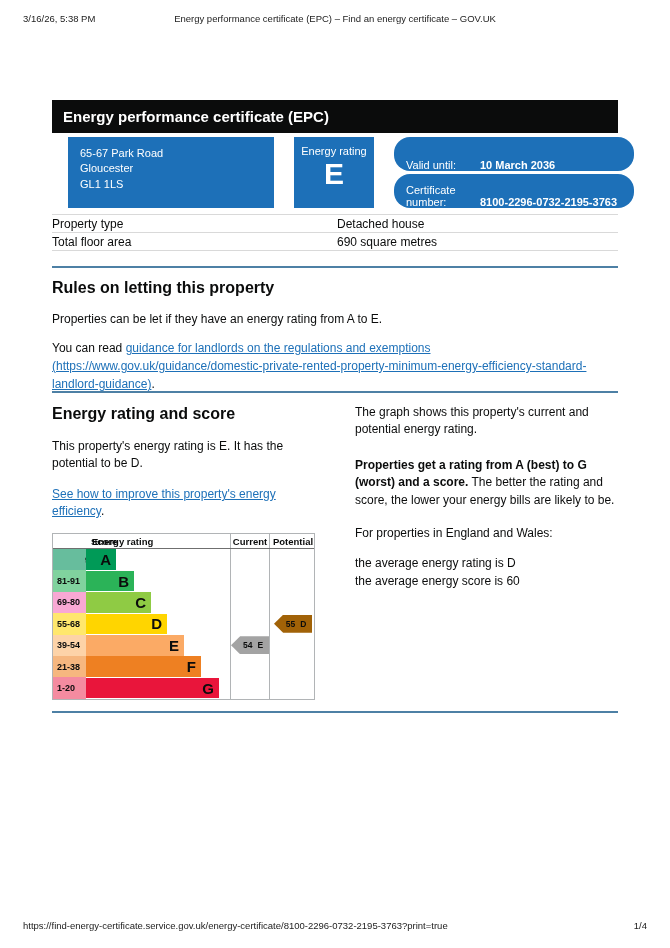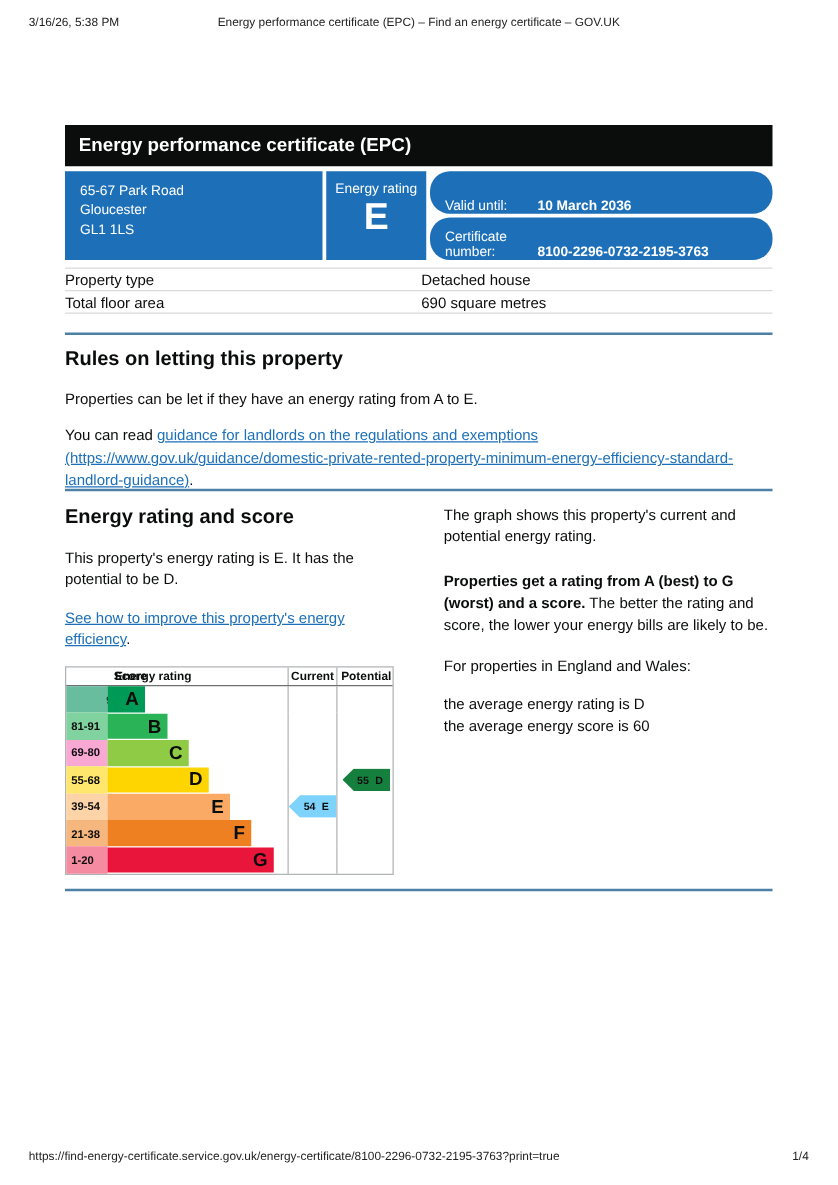--- a/index.html
+++ b/index.html
@@ -10,22 +10,22 @@
   .ph-date { position:absolute; top:13px; left:23px; font-size:9.5px; color:#222; }
   .ph-title { position:absolute; top:13px; left:50%; transform:translateX(-50%); font-size:9.5px; color:#222; white-space:nowrap; }
   .pf-url { position:absolute; top:920px; left:23px; font-size:9.5px; color:#222; }
   .pf-page { position:absolute; top:920px; right:23px; font-size:9.5px; color:#222; }
 
   .content { position:absolute; left:52px; top:0; width:566px; height:948px; }
 
   .banner { position:absolute; top:100px; left:0; width:566px; height:33px; background:#0b0c0c; color:#fff;
             display:flex; align-items:center; padding-left:11px; font-size:15px; font-weight:bold; }
 
-  .summary { position:absolute; top:137px; left:0; width:566px; height:71px; display:grid;
-             grid-template-columns:206px 80px 1fr; column-gap:3px; }
+  .summary { position:absolute; top:137px; left:16px; width:566px; height:71px; display:grid;
+             grid-template-columns:206px 80px 1fr; column-gap:20px; }
   .cell-blue { background:#1d70b8; color:#fff; }
   .address { padding:9px 0 0 12px; font-size:11px; line-height:1.4; }
   .rating-cell { display:flex; flex-direction:column; align-items:center; padding-top:8px; }
   .rating-label { font-size:11px; }
   .rating-letter { font-size:30px; font-weight:bold; line-height:1.1; }
   .meta-col { display:grid; grid-template-rows:1fr 1fr; row-gap:3px; }
   .meta-row { display:flex; align-items:flex-end; font-size:11px; padding-left:12px;border-radius:16px; }
   .meta-label { width:74px; flex:none; }
   .meta-value { font-weight:bold; }
 
@@ -166,33 +166,33 @@
             <div class="epc-side"></div>
             <div class="epc-side"></div>
           </div>
           <div class="epc-row">
             <div class="epc-score" style="background: rgb(255, 231, 109);">55-68</div>
             <div class="epc-bandcell">
               <div class="epc-bar" style="width: 81px; background: rgb(255, 213, 0);">D</div>
             </div>
             <div class="epc-side"></div>
             <div class="epc-side">
-              <div class="epc-arrow" style="background: #15803d;">
+              <div class="epc-arrow" style="background: #a16207;">
                 <span>55</span>
                 <span>D</span>
               </div>
             </div>
           </div>
           <div class="epc-row">
             <div class="epc-score" style="background: rgb(253, 211, 168);">39-54</div>
             <div class="epc-bandcell">
               <div class="epc-bar" style="width: 98px; background: rgb(251, 170, 101);">E</div>
             </div>
             <div class="epc-side">
-              <div class="epc-arrow" style="background: #7dd3fc;">
+              <div class="epc-arrow" style="background: #a3a3a3;">
                 <span>54</span>
                 <span>E</span>
               </div>
             </div>
             <div class="epc-side"></div>
           </div>
           <div class="epc-row">
             <div class="epc-score" style="background: rgb(246, 183, 127);">21-38</div>
             <div class="epc-bandcell">
               <div class="epc-bar" style="width: 115px; background: rgb(238, 128, 34);">F</div>

